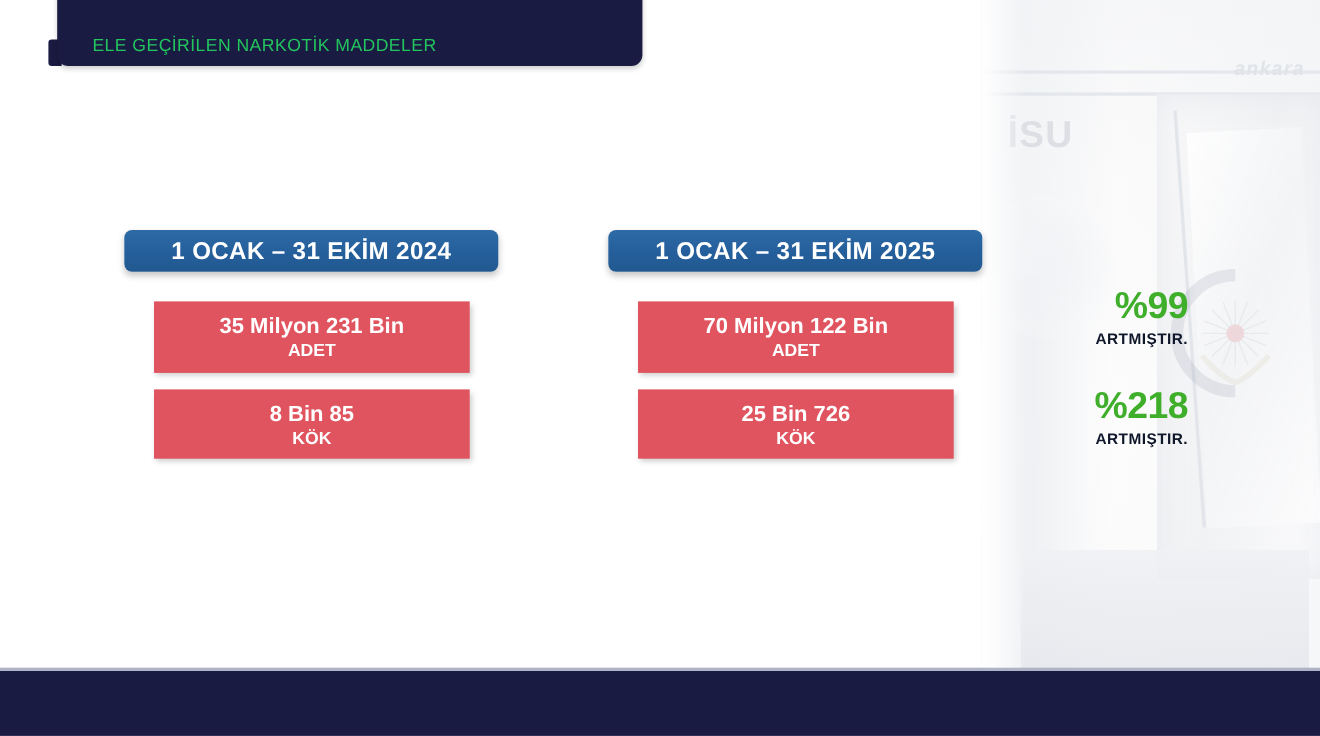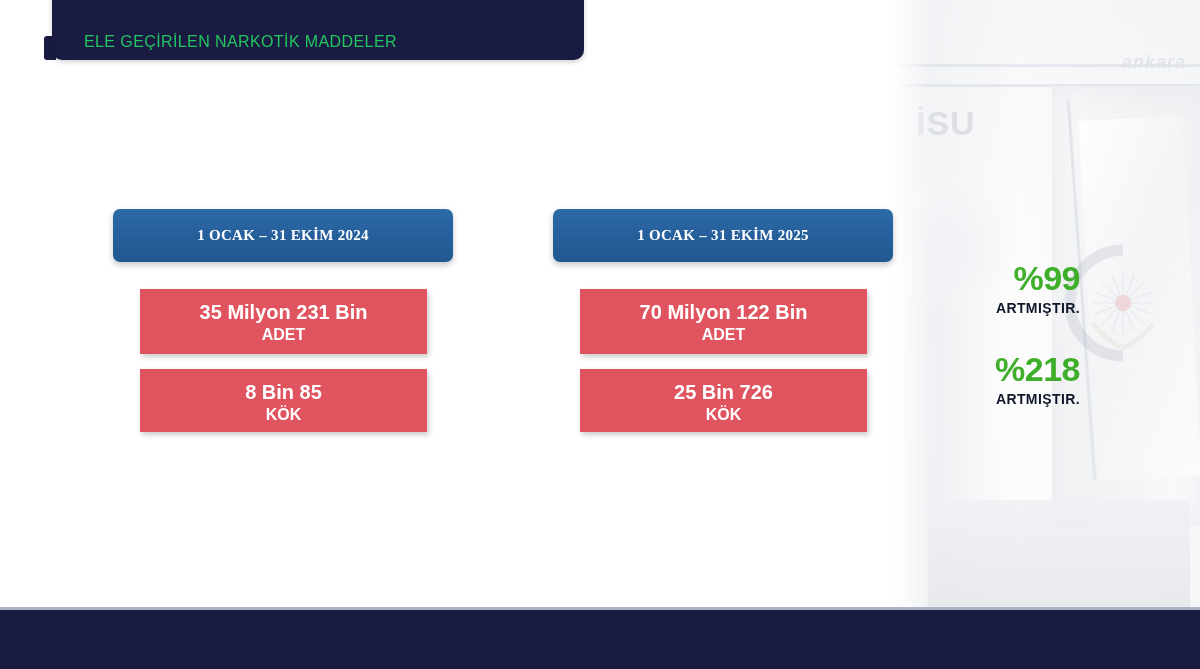--- a/index.html
+++ b/index.html
@@ -155,32 +155,31 @@
   .col {
     position: absolute;
     top: 209px;
     width: 340px;
   }
   .col-2024 { left: 113px; }
   .col-2025 { left: 553px; }
 
   .period-header {
     width: 340px;
-    height: 53px;
+    height: 38px;
     background: linear-gradient(180deg, #2d6aa6 0%, #255f9b 55%, #21598f 100%);
     border-radius: 7px;
     color: #ffffff;
-    font-size: 15px;
+    font-size: 22px;
     font-weight: 700;
     letter-spacing: .3px;
     display: flex;
     align-items: center;
     justify-content: center;
     box-shadow: 0 3px 6px rgba(0,0,0,.22);
-    font-family: Liberation Serif, serif;
   }
 
   .stat-box {
     width: 287px;
     margin-left: 27px;
     background: #e0545f;
     color: #ffffff;
     text-align: center;
     font-weight: 700;
     box-shadow: 2px 3px 5px rgba(0,0,0,.20);

